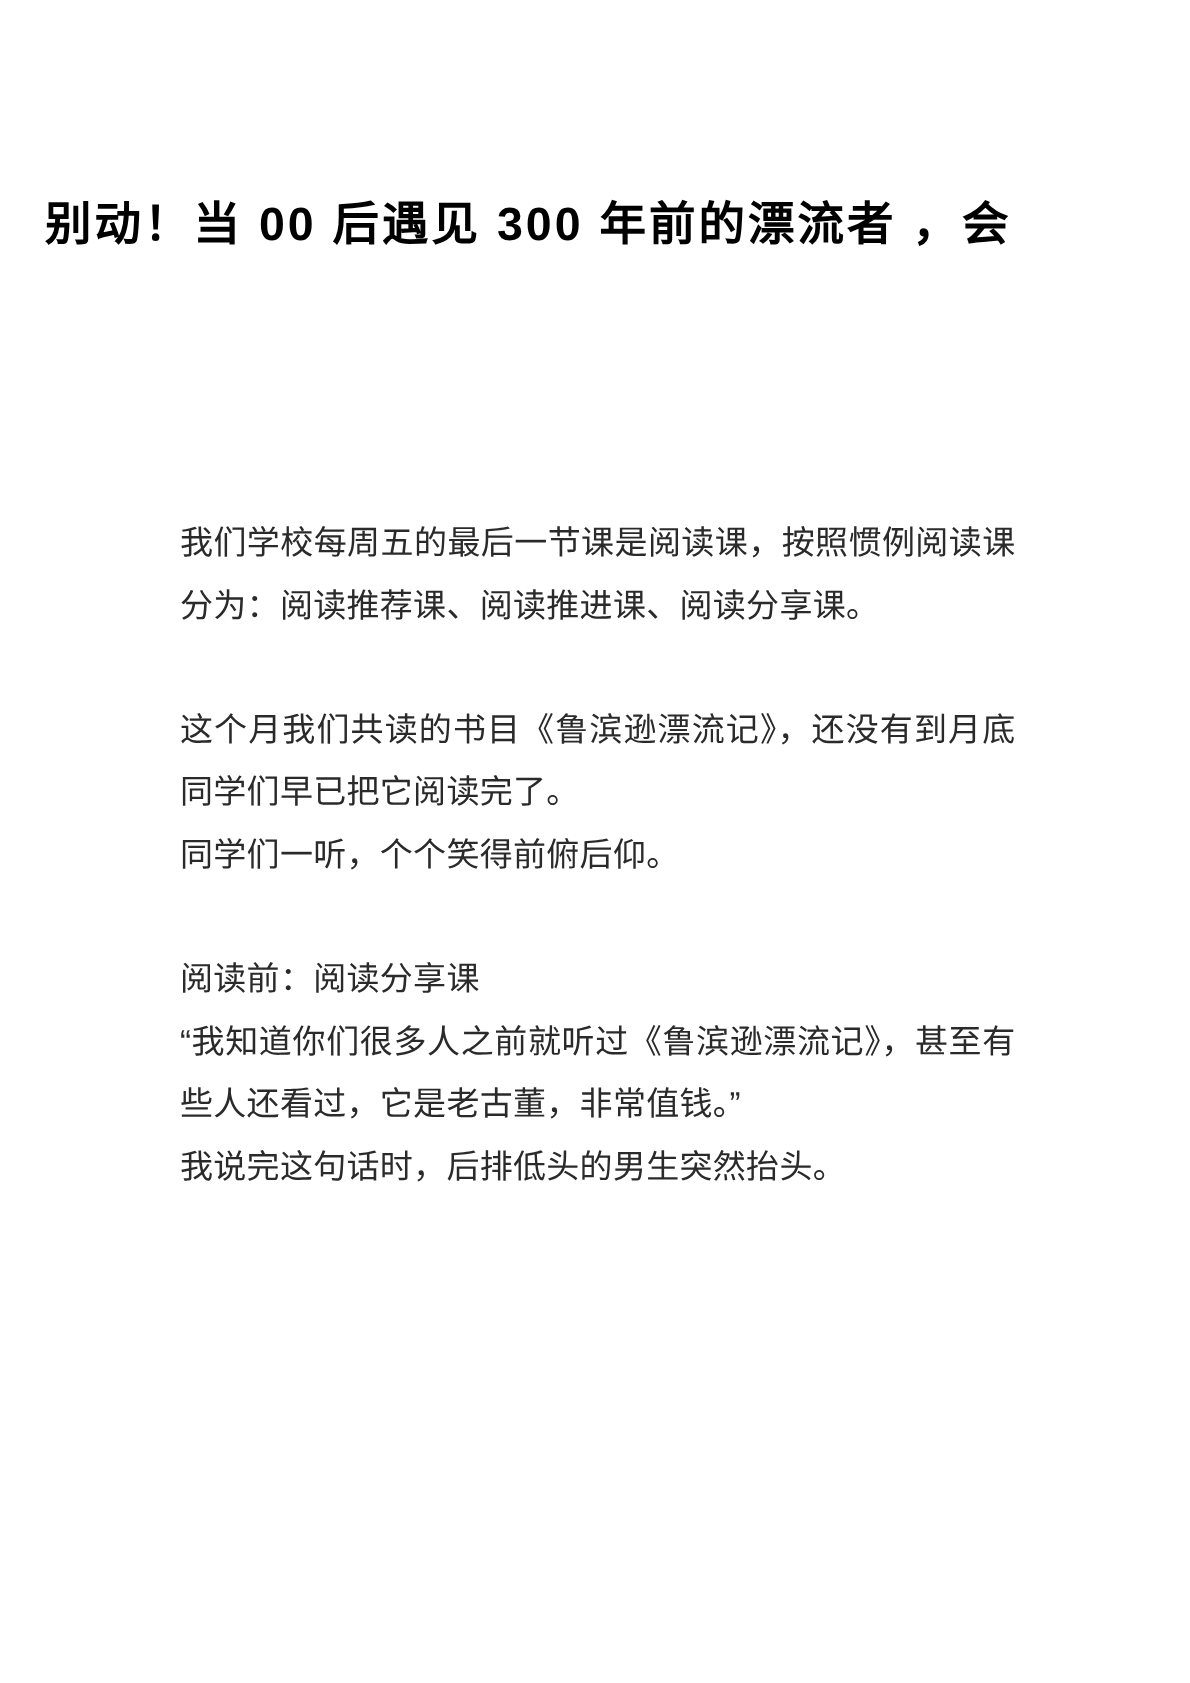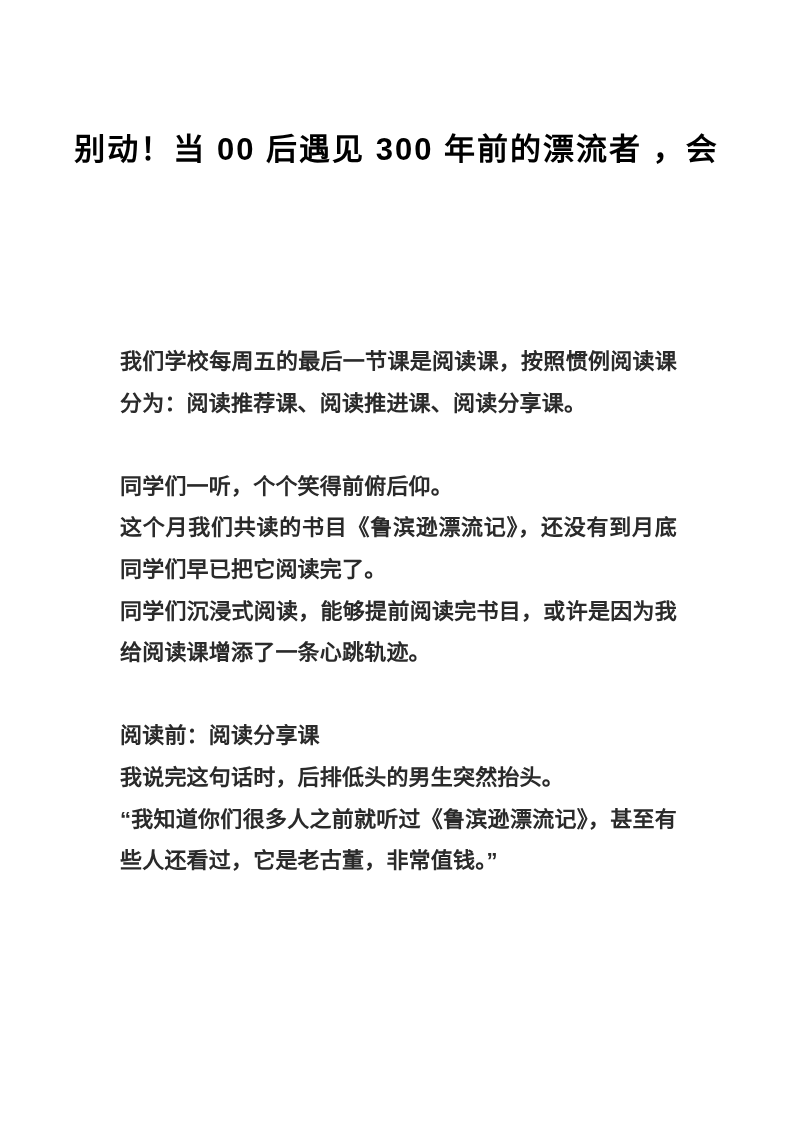--- a/index.html
+++ b/index.html
@@ -13,41 +13,39 @@
     height: 1122px;
     background: var(--bg-color, #ffffff);
     overflow: hidden;
     font-family: "Liberation Sans", sans-serif;
   }
   .doc-title {
     position: absolute;
     top: 101px;
     left: 30px;
     right: 30px;
-    text-align: center;
     font-size: 31px;
     font-weight: 700;
     line-height: 97px;
     letter-spacing: 2px;
     color: var(--title-color, #000000);
   }
   .doc-title .title-line {
     white-space: nowrap;
   }
   .doc-body {
     position: absolute;
     top: 341px;
     left: 120px;
     width: 557px;
     font-size: 22px;
     line-height: 41.6px;
     letter-spacing: 0.2px;
     color: var(--text-color, #2a2a2a);
     text-align: justify;
-    font-weight: bold;
   }
   .doc-body p {
     margin: 0;
     padding: 0;
   }
   .blank-line {
     height: 41.6px;
   }
 </style>
 </head>
@@ -58,28 +56,27 @@
   <div class="doc-title">
     <div class="title-line">别动！当 00 后遇见 300 年前的漂流者 ，会</div>
   </div>
 
   <div class="doc-body">
     <p>我们学校每周五的最后一节课是阅读课，按照惯例阅读课分为：阅读推荐课、阅读推进课、阅读分享课。</p>
 
     <p class="blank-line"></p>
 
 
+    <p>这个月我们共读的书目《鲁滨逊漂流记》，还没有到月底同学们早已把它阅读完了。</p>
+
     <p>同学们一听，个个笑得前俯后仰。</p>
 
-    <p>这个月我们共读的书目《鲁滨逊漂流记》，还没有到月底同学们早已把它阅读完了。</p>
-
-    <p>同学们沉浸式阅读，能够提前阅读完书目，或许是因为我给阅读课增添了一条心跳轨迹。</p>
 
     <p class="blank-line"></p>
 
     <p>阅读前：阅读分享课</p>
 
+    <p>“我知道你们很多人之前就听过《鲁滨逊漂流记》，甚至有些人还看过，它是老古董，非常值钱。”</p>
+
     <p>我说完这句话时，后排低头的男生突然抬头。</p>
-
-    <p>“我知道你们很多人之前就听过《鲁滨逊漂流记》，甚至有些人还看过，它是老古董，非常值钱。”</p>
   </div>
 
 </div>
 
 </body></html>

